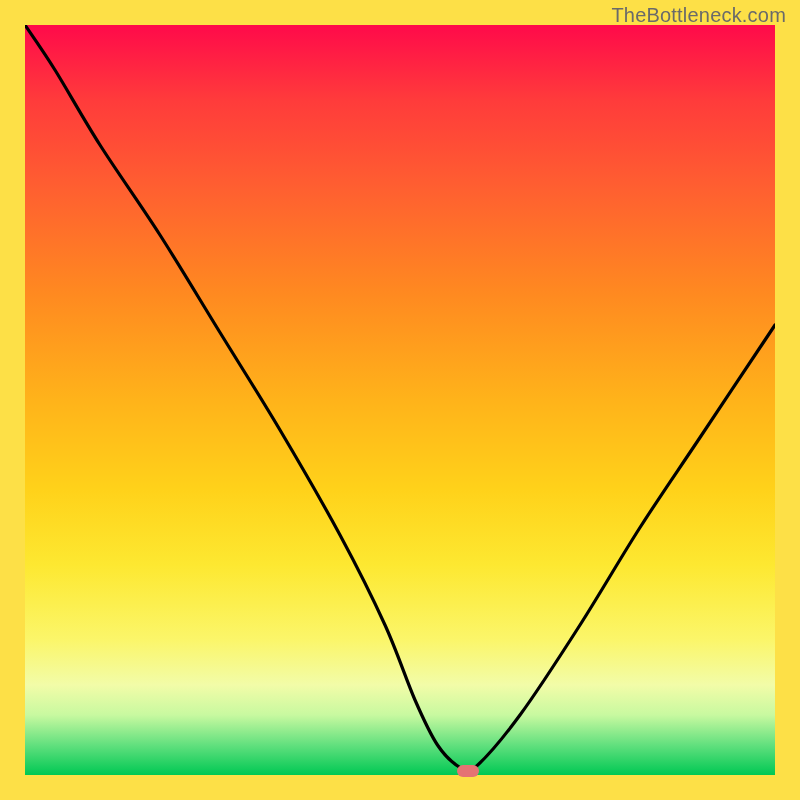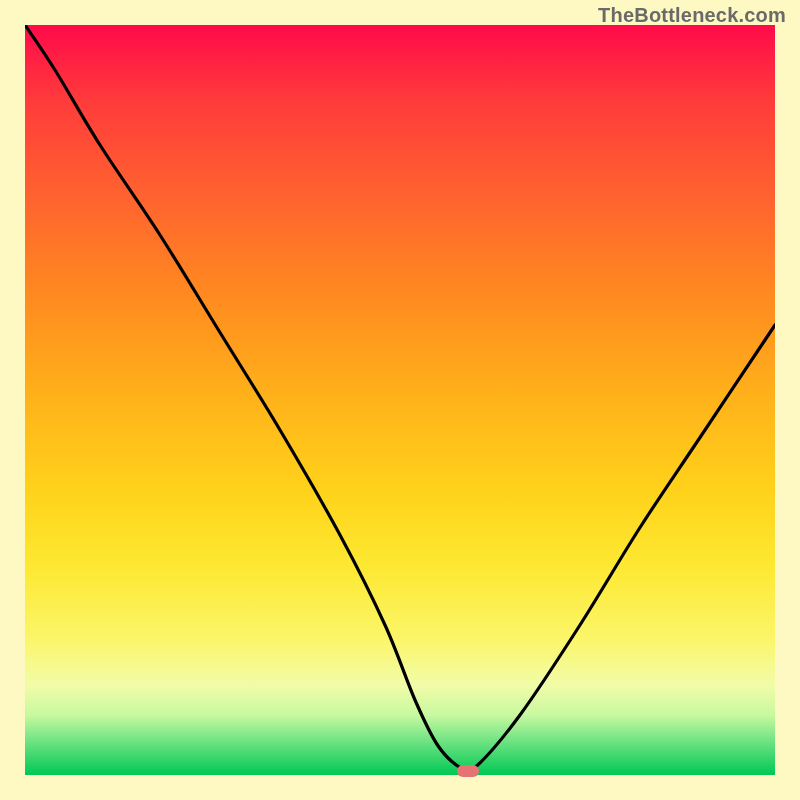--- a/index.html
+++ b/index.html
@@ -8,22 +8,21 @@
     width: 800px;
     height: 800px;
     background: #000;
     overflow: hidden;
     font-family: Arial, Helvetica, sans-serif;
   }
   .stage {
     position: relative;
     width: 800px;
     height: 800px;
-    background: #fef9c3;
-    font-weight: bold;
+    background: #fde047;
   }
   .plot {
     position: absolute;
     left: 25px;
     top: 25px;
     width: 750px;
     height: 750px;
     background: linear-gradient(
       to bottom,
       #ff0a4a 0%,

